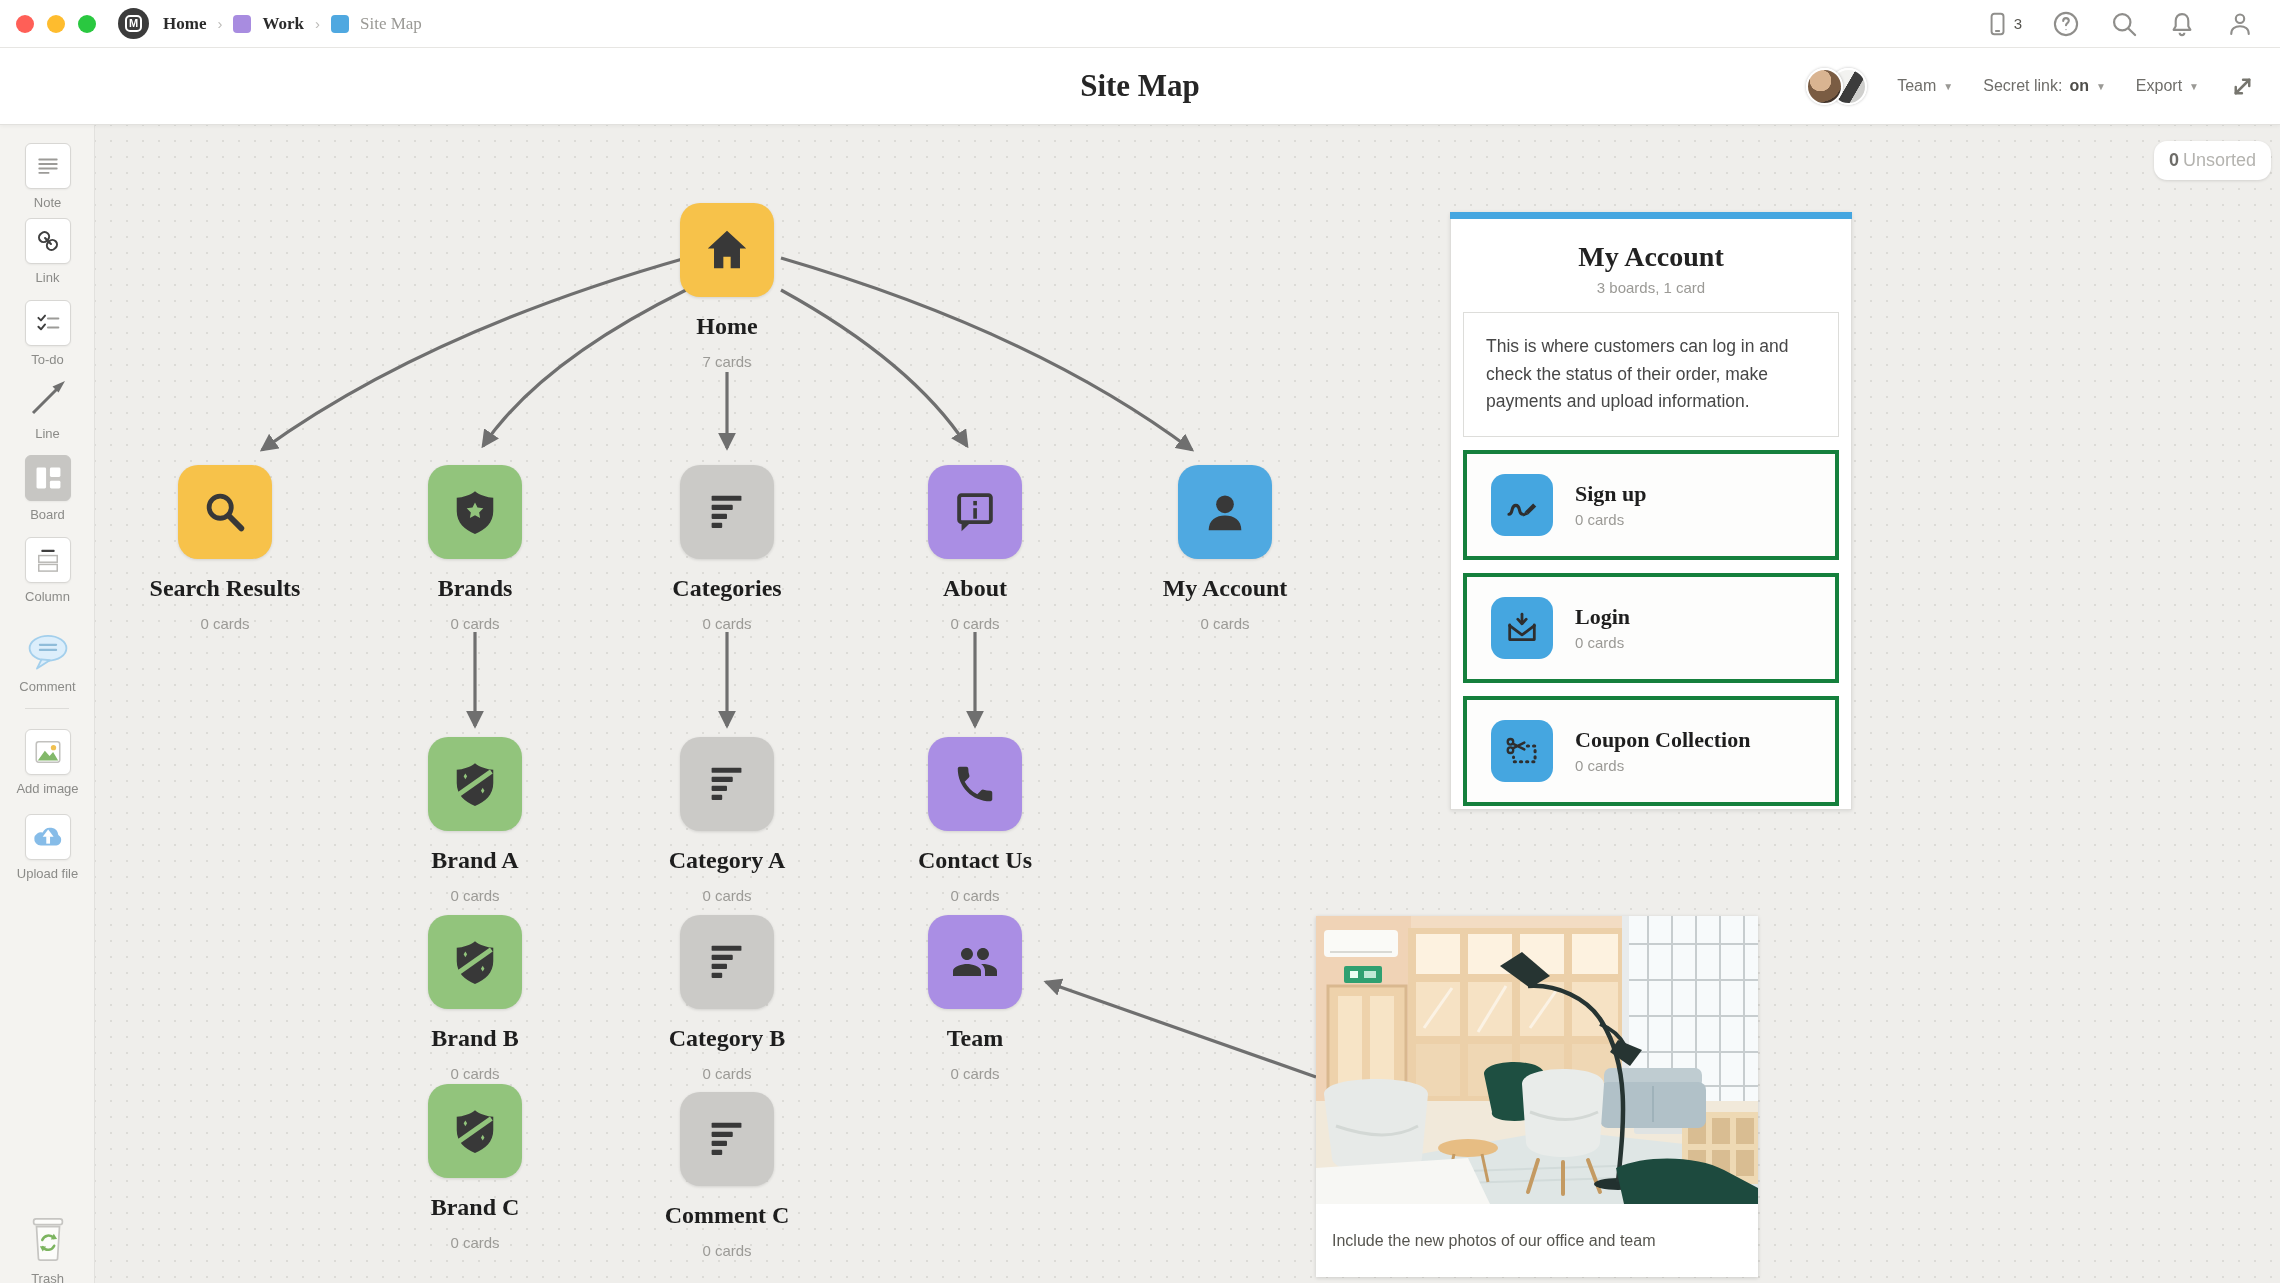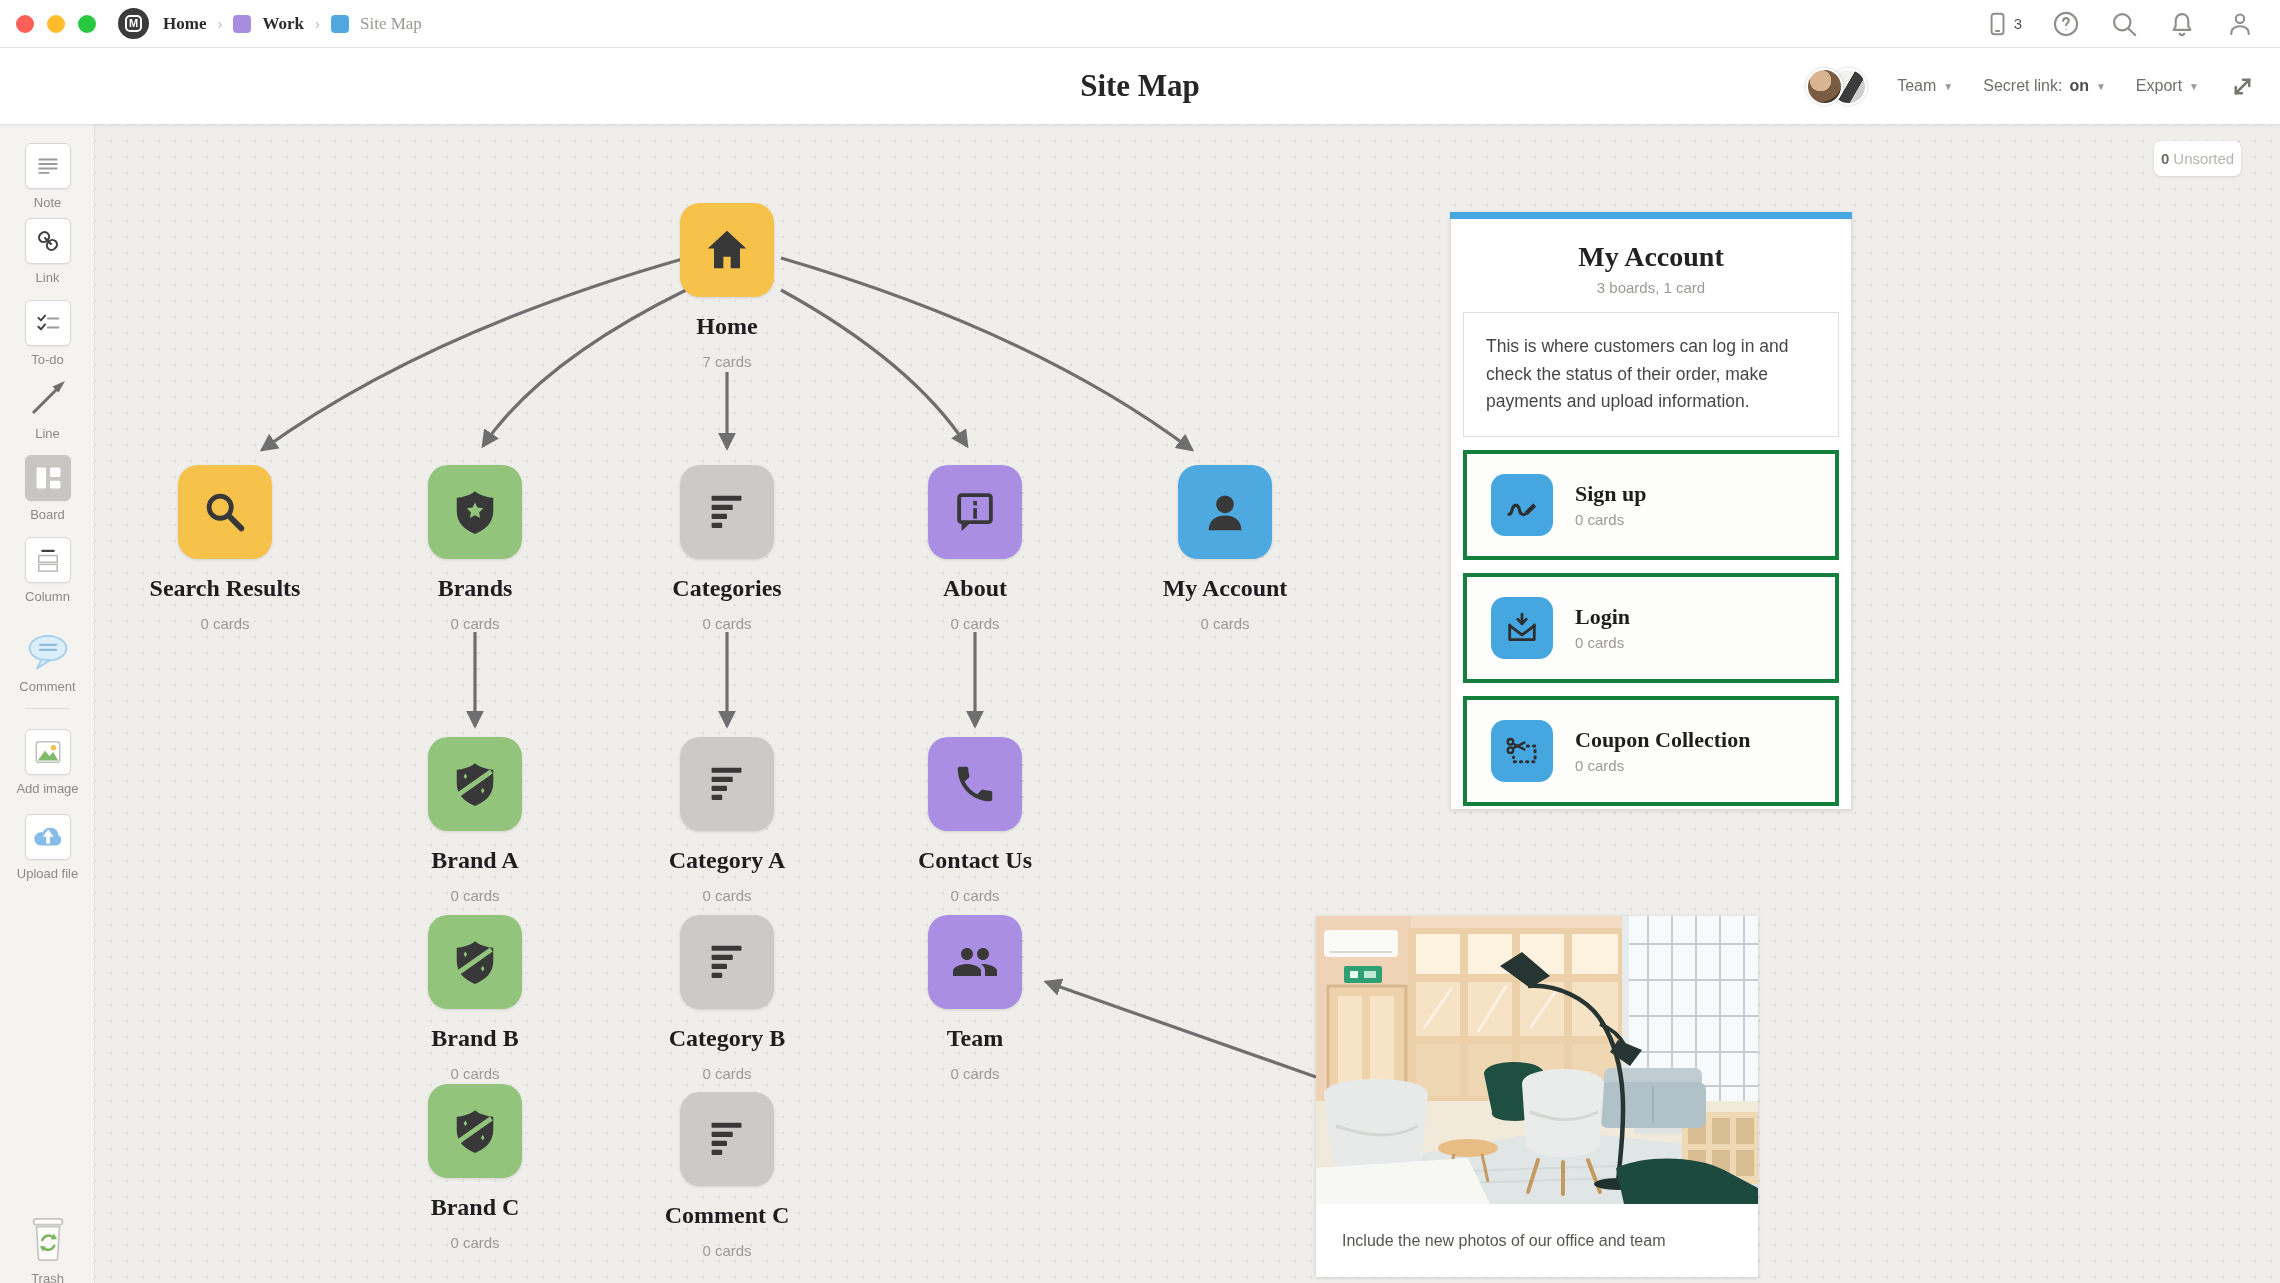--- a/index.html
+++ b/index.html
@@ -48,39 +48,39 @@
     background-color:#efeeeb;
     background-image:radial-gradient(#dcdbd7 1.3px, transparent 1.5px);
     background-size:16px 16px; background-position:8px 8px; }
   #connectors { position:absolute; left:0; top:0; width:2280px; height:1283px; z-index:5; pointer-events:none; }
 
   .node { position:absolute; width:94px; display:flex; flex-direction:column; align-items:center; z-index:10; }
   .node-icon { width:94px; height:94px; border-radius:20px; display:flex; align-items:center; justify-content:center; box-shadow:0 1px 3px rgba(0,0,0,.12); }
   .node-label { margin-top:16px; font-family:"Liberation Serif",serif; font-weight:bold; font-size:24px; color:#1e1e1e; white-space:nowrap; }
   .node-cards { margin-top:13px; font-size:15px; color:#9b9a96; white-space:nowrap; }
 
-  .badge-unsorted { position:absolute; left:2154px; top:141px; background:#fff; border-radius:7px; box-shadow:0 1px 3px rgba(0,0,0,.12); padding:9px 7px; font-size:15px; color:#b4b3af; z-index:12; }
+  .badge-unsorted { position:absolute; left:2154px; top:141px; background:#fff; border-radius:13px; box-shadow:0 1px 3px rgba(0,0,0,.12); padding:9px 15px; font-size:18px; color:#b4b3af; z-index:12; }
   .badge-unsorted b { color:#6d6c68; font-weight:bold; margin-right:4px; }
 
   
   #panel { position:absolute; left:1450px; top:212px; width:402px; height:598px; background:#fff; border:1px solid #dedddA; box-shadow:0 1px 4px rgba(0,0,0,.1); z-index:11; }
   .panel-accent { position:absolute; left:-1px; top:-1px; width:402px; height:7px; }
   .panel-title { text-align:center; margin-top:28px; font-family:"Liberation Serif",serif; font-weight:bold; font-size:28px; color:#222; }
   .panel-sub { text-align:center; margin-top:6px; font-size:15px; color:#9b9a96; }
   .panel-note { margin:16px 12px 0 12px; border:1px solid #ddddda; background:#fff; padding:20px 22px; font-size:17.5px; line-height:1.58; color:#474747; }
   .panel-item { margin:13px 12px 0 12px; height:110px; border:4px solid #15803d; background:#fdfdfc; display:flex; align-items:center; }
   .pi-icon { width:62px; height:62px; border-radius:14px; margin-left:24px; display:flex; align-items:center; justify-content:center; flex:none; }
   .pi-text { margin-left:22px; }
   .pi-label { font-family:"Liberation Serif",serif; font-weight:bold; font-size:22px; color:#1e1e1e; }
   .pi-cards { margin-top:4px; font-size:15px; color:#9b9a96; }
 
   
   #image-card { position:absolute; left:1316px; top:916px; width:442px; height:361px; background:#fff; box-shadow:0 1px 4px rgba(0,0,0,.15); z-index:11; }
   .photo { width:442px; height:288px; display:block; }
-  .img-caption { height:73px; display:flex; align-items:center; padding-left:26px; font-size:16px; color:#56554f; }
+  .img-caption { height:73px; display:flex; align-items:center; padding-left:16px; font-size:16px; color:#56554f; }
 </style>
 </head>
 <body>
 
 <div id="topbar">
   <div class="traffic">
     <span class="t-red"></span>
     <span class="t-yellow"></span>
     <span class="t-green"></span>
   </div>

